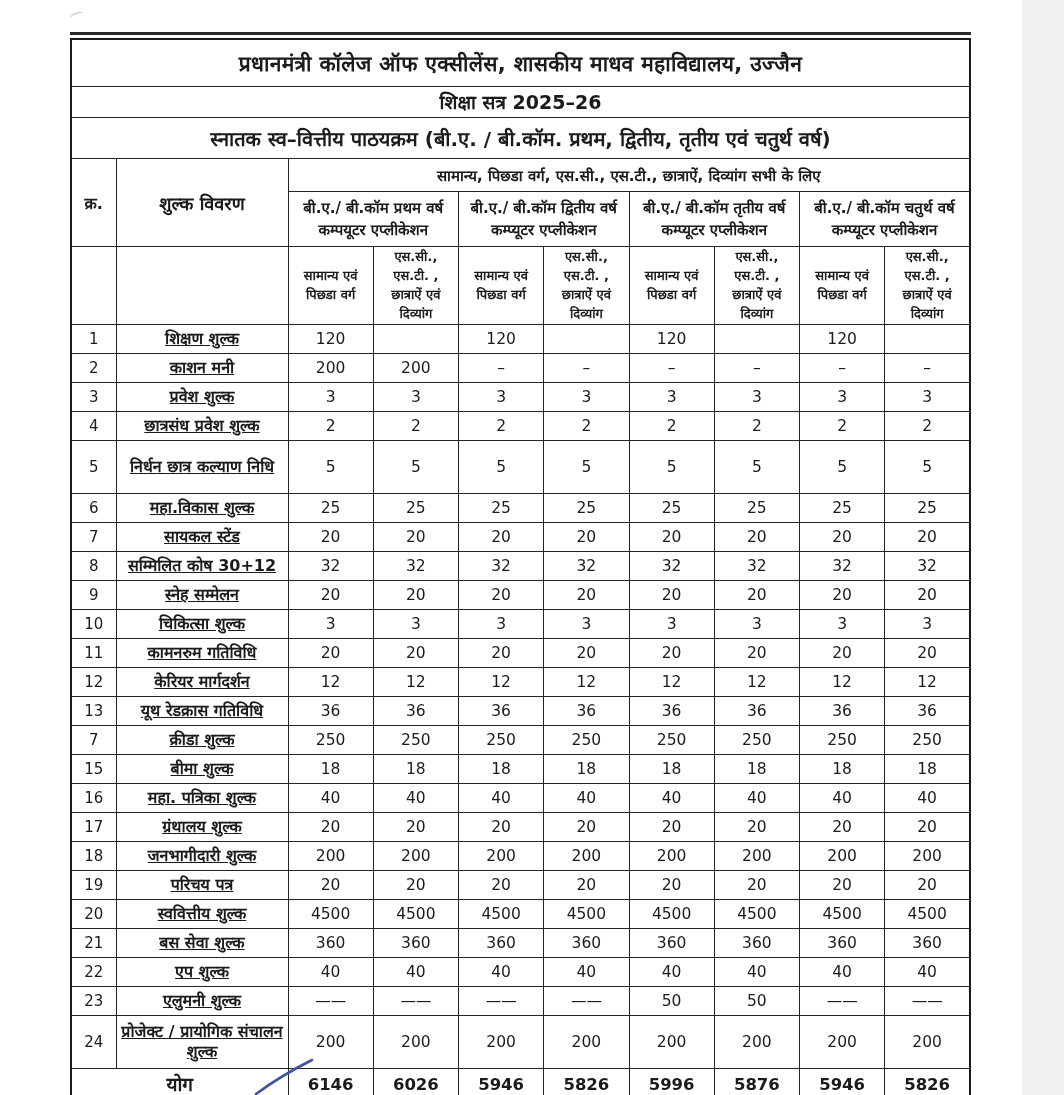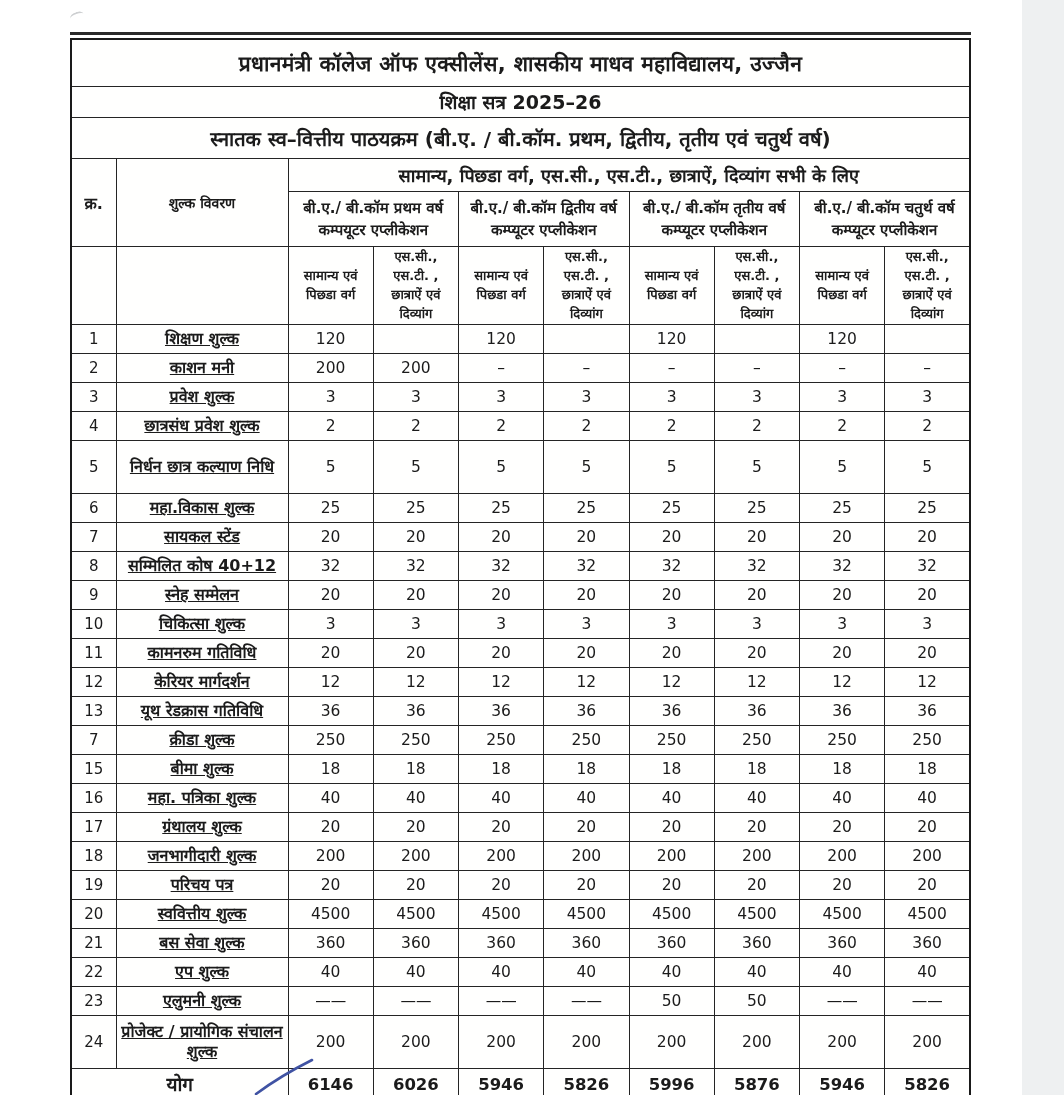--- a/index.html
+++ b/index.html
@@ -29,23 +29,23 @@
   }
   table.fee-table td{
     border:1.6px solid #242424;
     text-align:center;vertical-align:middle;
     padding:1px 3px;overflow:hidden;
   }
   table.fee-table{border:2.5px solid #1a1a1a;}
   .r-title1 td{height:44px;font-size:21px;font-weight:bold;letter-spacing:.3px;}
   .r-title2 td{height:28px;font-size:19px;font-weight:bold;}
   .r-title3 td{height:38px;font-size:20px;font-weight:bold;}
-  .r-h1 td{height:30px;font-size:18px;font-weight:bold;}
+  .r-h1 td{height:30px;font-size:15px;font-weight:bold;}
   .r-h1 td.c-serial{font-size:16px;}
-  .r-h1 td.c-label{font-size:14px;}
+  .r-h1 td.c-label{font-size:18px;}
   .r-h2 td{height:52px;font-size:15px;font-weight:bold;line-height:1.5;padding:1px 6px;}
   .r-h3 td{height:64px;font-size:13px;font-weight:bold;line-height:1.45;margin-top:34px;}
   tr.data-row td{height:26px;}
   tr.data-row.tall td{height:50px;}
   td.cell-serial{font-size:15px;}
   td.cell-label{
     text-align:left;font-size:16px;font-weight:600;padding-left:7px;line-height:1.25;text-decoration:underline;
   }
   td.cell-value{font-size:15.5px;}
   .r-total td{height:28px;font-size:16.5px;font-weight:bold;}
@@ -186,21 +186,21 @@
         <td class="cell-value">20</td>
         <td class="cell-value">20</td>
         <td class="cell-value">20</td>
         <td class="cell-value">20</td>
         <td class="cell-value">20</td>
         <td class="cell-value">20</td>
         <td class="cell-value">20</td>
       </tr>
       <tr class="data-row">
         <td class="cell-serial">8</td>
-        <td class="cell-label">सम्मिलित कोष 40+12</td>
+        <td class="cell-label">सम्मिलित कोष 30+12</td>
         <td class="cell-value">32</td>
         <td class="cell-value">32</td>
         <td class="cell-value">32</td>
         <td class="cell-value">32</td>
         <td class="cell-value">32</td>
         <td class="cell-value">32</td>
         <td class="cell-value">32</td>
         <td class="cell-value">32</td>
       </tr>
       <tr class="data-row">

